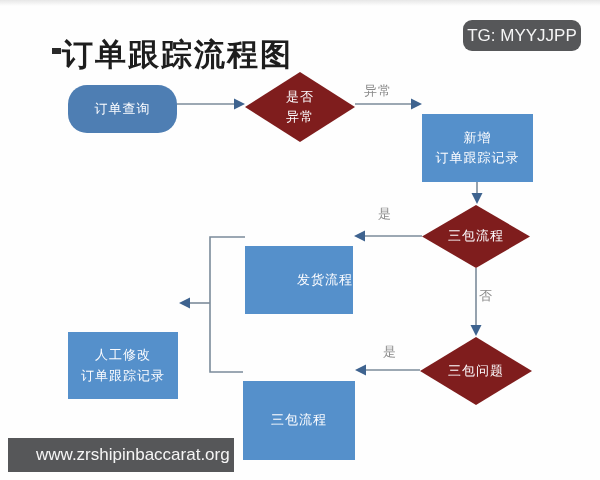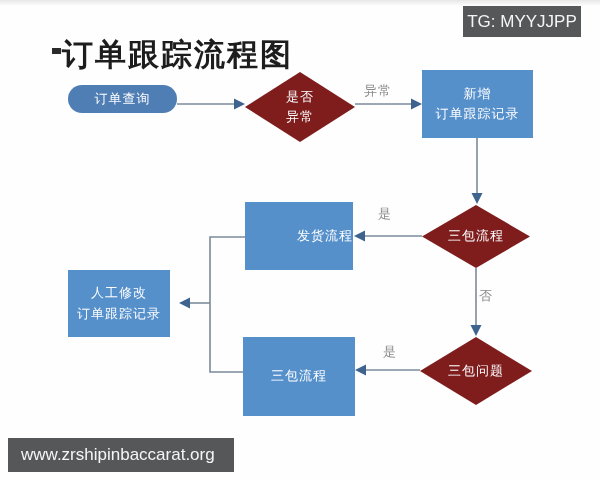--- a/index.html
+++ b/index.html
@@ -39,68 +39,69 @@
   .badge {
     position: absolute;
     background: #565759;
     color: #f5f5f5;
     font-size: 17px;
     display: flex;
     align-items: center;
     white-space: nowrap;
   }
   .badge-tg {
-    left: 463px; top: 6px;
+    left: 463px; top: 20px;
     width: 118px; height: 31px;
     justify-content: center;
+    border-radius: 9px;
   }
   .badge-site {
     left: 8px; top: 438px;
     width: 226px; height: 34px;
-    padding-left: 13px;
+    padding-left: 28px;
   }
 
   svg.wires { position: absolute; left: 0; top: 0; }
   .wire { stroke: #7b8b9a; stroke-width: 1.6; fill: none; }
   .head { fill: #3e638f; stroke: none; }
 
   .node {
     position: absolute;
     display: flex;
     flex-direction: column;
     align-items: center;
     justify-content: center;
     color: #fdfdff;
     font-size: 13px;
     line-height: 1.55;
     text-align: center;
     letter-spacing: 1px;
   }
-  .node-process   { background: #5590cb; }
+  .node-process   { background: #5590cb; margin-top: 44px; }
   .node-terminator{ background: #4e7eb3; border-radius: 19px; }
   .node-decision  {
     background: #7f1d1d;
     clip-path: polygon(50% 0, 100% 50%, 50% 100%, 0 50%);
   }
 
   .edge-label {
     position: absolute;
     color: #8a8a8a;
     font-size: 13px;
     letter-spacing: 1px;
     white-space: nowrap;
   }
 
   
-  #n-order-query   { left: 68px;  top: 85px;  width: 109px; height: 28px; }
+  #n-order-query   { left: 68px;  top: 85px;  width: 109px; height: 48px; }
   #n-is-abnormal   { left: 245px; top: 72px;  width: 110px; height: 70px; }
   #n-add-record    { left: 422px; top: 70px;  width: 111px; height: 68px; }
   #n-ship-issue    { left: 422px; top: 205px; width: 108px; height: 63px; }
   #n-ship-process  { left: 245px; top: 202px; width: 108px; height: 68px; align-items: flex-end; }
-  #n-manual-edit   { left: 68px;  top: 270px; width: 102px; height: 67px; }
+  #n-manual-edit   { left: 68px;  top: 288px; width: 110px; height: 67px; }
   #n-sanbao-proc   { left: 243px; top: 337px; width: 112px; height: 79px; }
   #n-sanbao-issue  { left: 420px; top: 337px; width: 112px; height: 68px; }
 
   #lbl-abnormal    { left: 364px; top: 82px;  }
   #lbl-yes-ship    { left: 378px; top: 205px; }
   #lbl-no          { left: 479px; top: 287px; }
   #lbl-yes-sanbao  { left: 383px; top: 343px; }
 </style>
 </head>
 <body>

